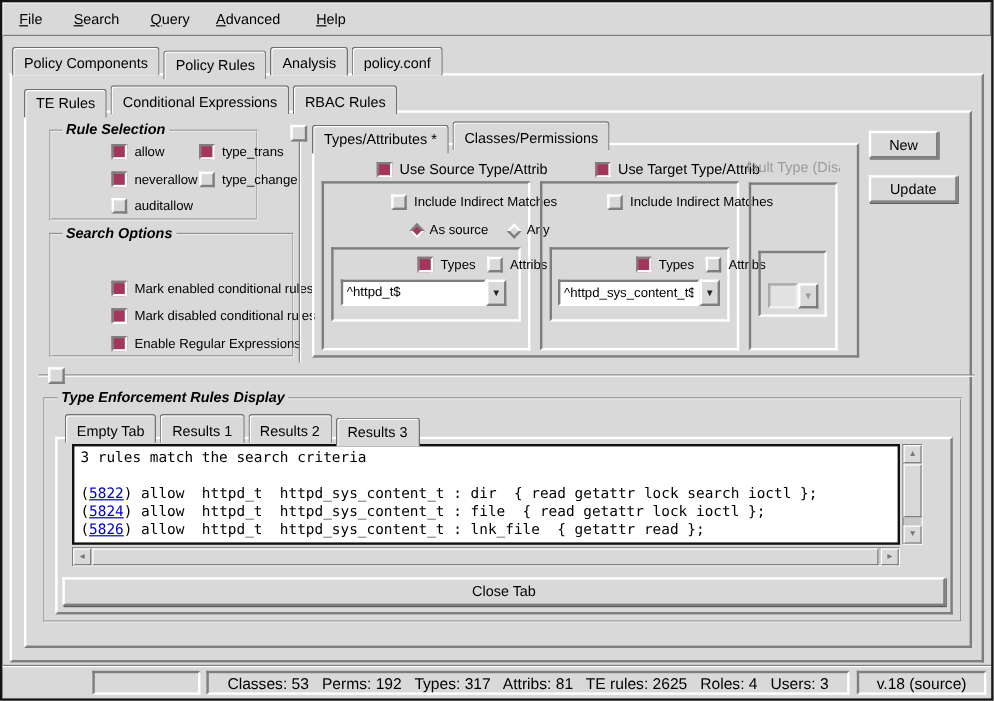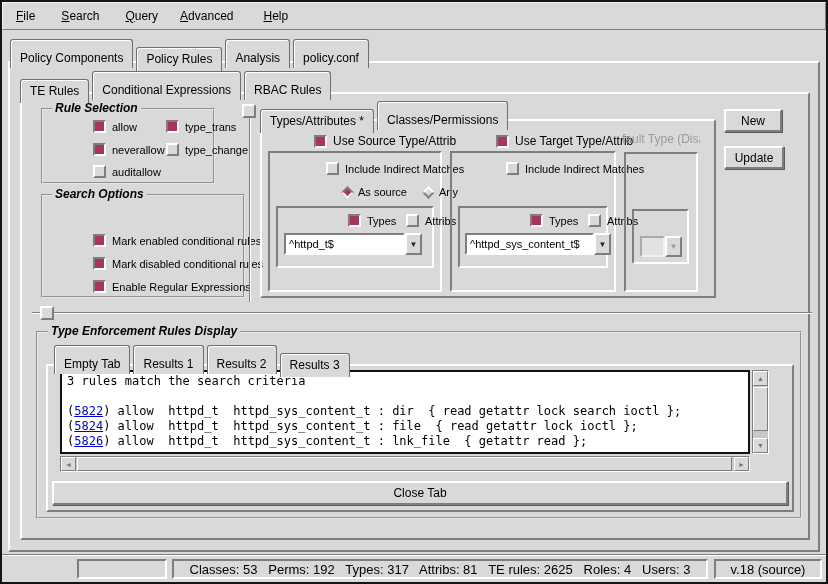--- a/index.html
+++ b/index.html
@@ -17,21 +17,21 @@
   .groove{border:2px groove #e6e6e6;}
   
   .menubar{left:0;top:0;right:0;height:28px;border:1px solid;
     border-color:#f2f2f2 var(--sh) var(--sh) #f2f2f2;display:flex;align-items:center;}
   .menu-item{display:inline-block;font-size:12px;padding:2px 5px;cursor:default;}
   .menu-item::first-letter{text-decoration:underline;}
   
   .tabrow{display:flex;align-items:flex-end;gap:3px;z-index:6;}
   .tab{position:relative;background:var(--bg);border:1px solid #6f6f6f;border-bottom:none;
     border-radius:3px 3px 0 0;box-shadow:inset 1px 1px 0 var(--hi);
-    font-size:12px;padding:11px 9px 3px;white-space:nowrap;cursor:default;}
+    font-size:12px;padding:6px 9px 3px;white-space:nowrap;cursor:default;}
   .tab.active{padding-top:4px;padding-bottom:5px;margin-bottom:-3px;z-index:7;}
   
   .cbrow{position:absolute;display:flex;align-items:center;white-space:nowrap;cursor:default;padding-left:44px;}
   .cb{width:13px;height:13px;flex:0 0 13px;background:var(--bg);
     border:2px solid;border-color:var(--hi) var(--sh) var(--sh) var(--hi);}
   .cb.on{background:var(--accent);border-color:var(--sh) var(--hi) var(--hi) var(--sh);}
   .radio{width:9px;height:9px;flex:0 0 9px;background:var(--bg);transform:rotate(45deg);
     border:2px solid;border-color:var(--hi) var(--sh) var(--sh) var(--hi);}
   .radio.on{background:var(--accent);border-color:var(--sh) var(--hi) var(--hi) var(--sh);}
   .cblabel{margin-left:6px;font-size:11px;}
@@ -187,35 +187,35 @@
   </div>
   <div class="abs sunken" style="left:456px;top:204px;width:150px;height:62px;"></div>
   <div class="cbrow" style="left:484px;top:212px;">
     <span class="cb on"></span>
     <span class="cblabel">Types</span>
   </div>
   <div class="cbrow" style="left:542px;top:212px;">
     <span class="cb"></span>
     <span class="cblabel">Attribs</span>
   </div>
-  <div class="combo" style="left:463px;top:231px;width:146px;height:22px;">
+  <div class="combo" style="left:463px;top:231px;width:135px;height:22px;">
     <input value="^httpd_sys_content_t$" style="">
     <span class="combo-btn">▼</span>
   </div>
 
   <div class="abs disabled-label" style="left:620px;top:130px;width:78px;z-index:2;">fault Type (Disa</div>
   <div class="abs sunken" style="left:622px;top:150px;width:74px;height:140px;"></div>
   <div class="abs sunken" style="left:630px;top:207px;width:57px;height:55px;"></div>
   <div class="combo disabled" style="left:638px;top:234px;width:42px;height:21px;">
     <input disabled="" value="" style="">
     <span class="combo-btn">▼</span>
   </div>
 
   <button class="btn" style="left:722px;top:107px;width:58px;height:23px;">New</button>
-  <button class="btn" style="left:722px;top:144px;width:60px;height:23px;">Update</button>
+  <button class="btn" style="left:722px;top:144px;width:74px;height:23px;">Update</button>
 
   <div class="abs sash-handle" style="left:38px;top:304px;"></div>
   <div class="abs hsash-line" style="left:30px;top:310px;width:780px;"></div>
 
   <div class="abs groove" style="left:34px;top:329px;width:766px;height:188px;"></div>
   <div class="grouplabel" style="left:46px;top:322px;">Type Enforcement Rules Display</div>
 
   <div class="abs tabrow" style="left:52px;top:343px;">
     <div class="tab">Empty Tab</div>
     <div class="tab">Results 1</div>

